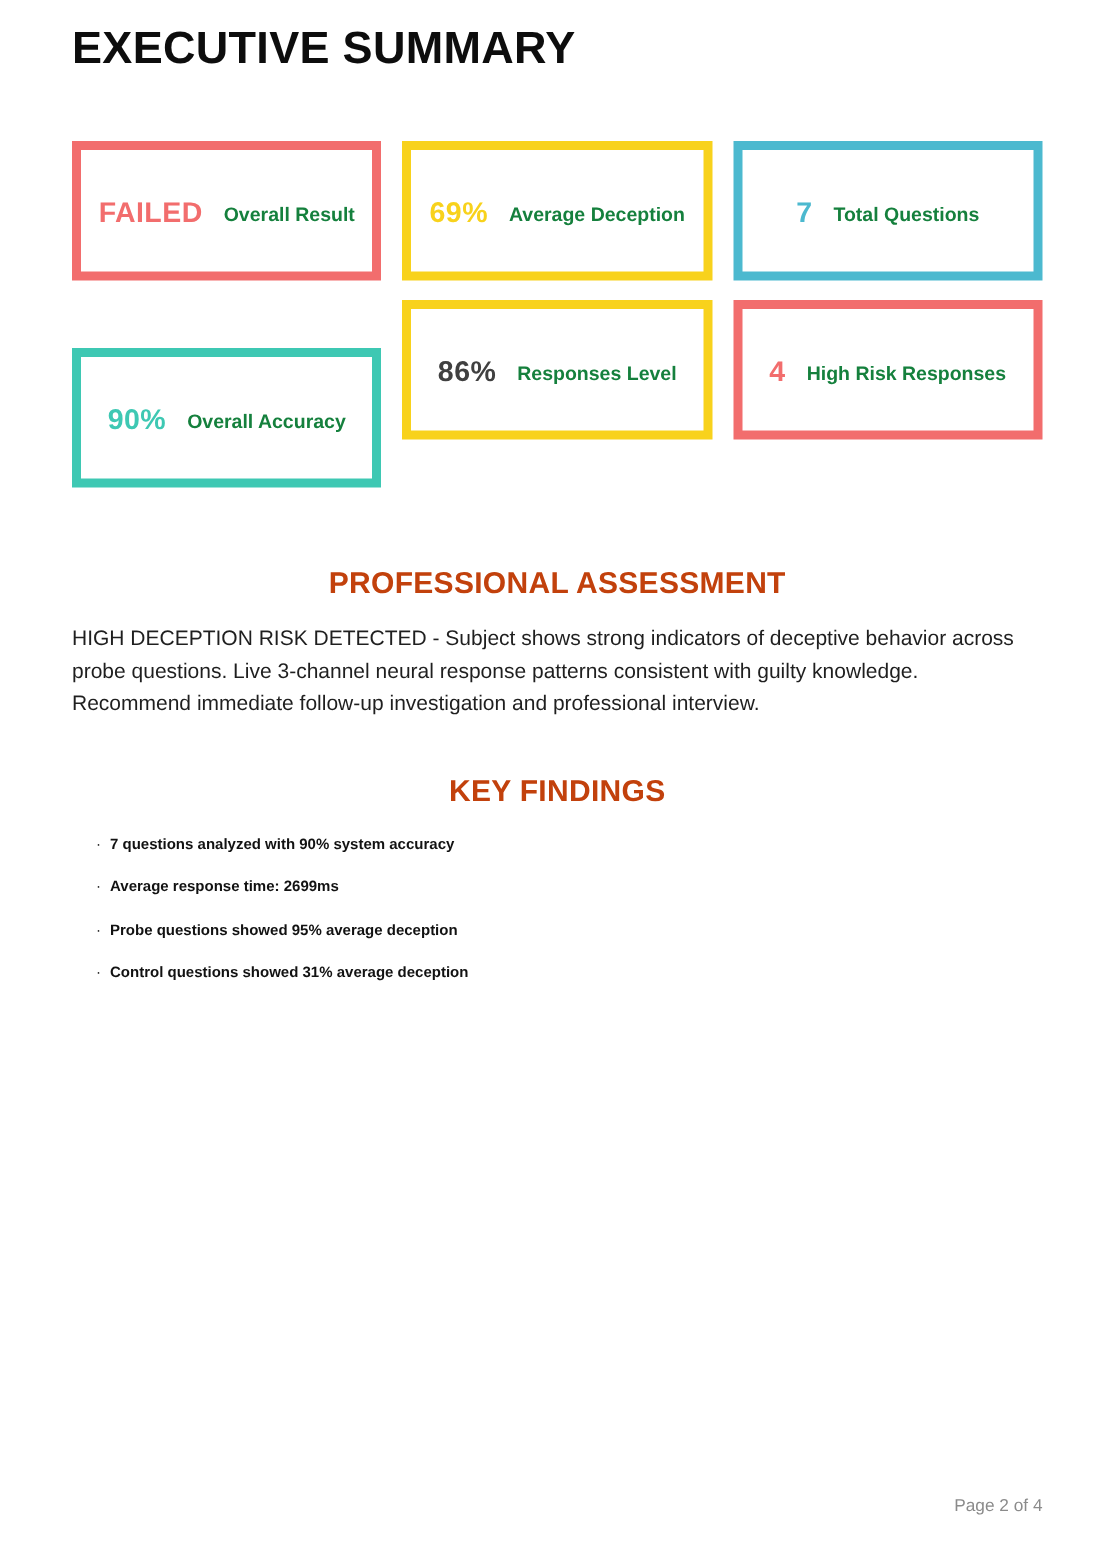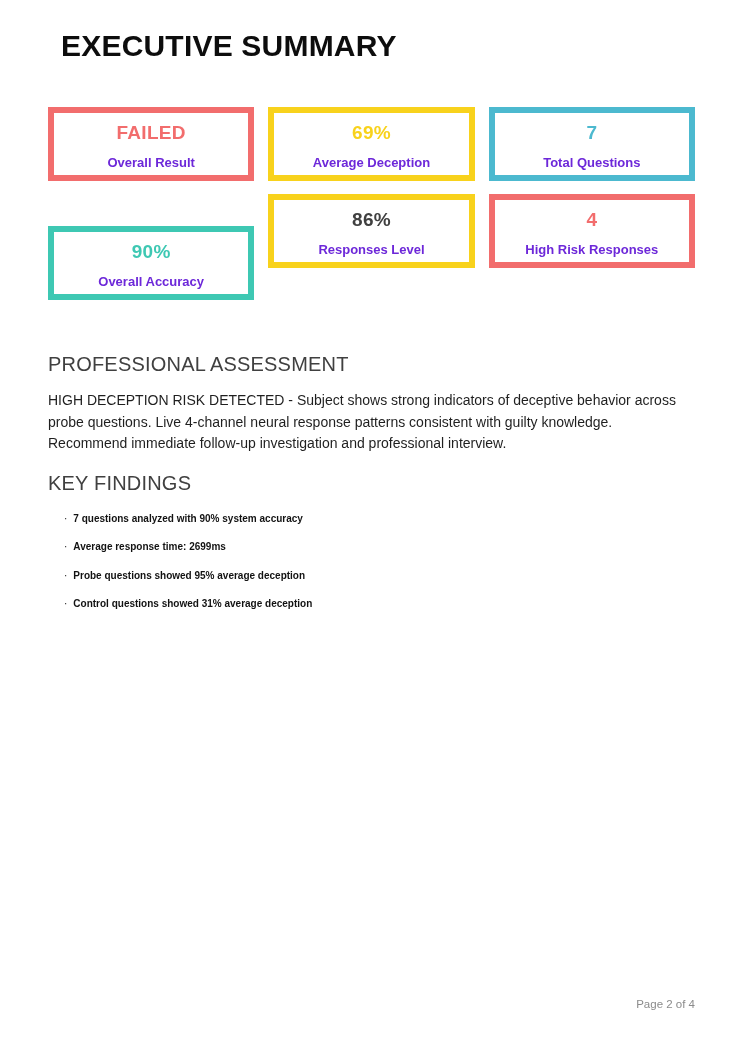--- a/index.html
+++ b/index.html
@@ -12,79 +12,79 @@
     height: 1044px;
     position: relative;
     font-family: "Liberation Sans", "DejaVu Sans", sans-serif;
     color: #1a1a1a;
     overflow: hidden;
   }
   .content {
     padding: 0 48px;
   }
   .doc-title {
-    margin: 13px;
+    margin: 0;
     padding-top: 16px;
     font-size: 30px;
     line-height: 34px;
     font-weight: bold;
     color: #0d0d0d;
     letter-spacing: 0.2px;
   }
   .cards-grid {
     margin-top: 44px;
     display: grid;
     grid-template-columns: repeat(3, 1fr);
     column-gap: 14px;
     row-gap: 13px;
   }
   .stat-card {
     box-sizing: border-box;
-    height: 74px;
+    height: 93px;
     border: 6px solid #cccccc;
     background: #ffffff;
     display: flex;
-    flex-direction: column;
     align-items: center;
     justify-content: center;
     gap: 14px;
     padding-top: 4px;
   }
   .card-value {
     font-size: 19px;
     font-weight: bold;
     line-height: 1;
     letter-spacing: 0.3px;
   }
   .card-label {
     font-size: 13px;
     font-weight: bold;
     line-height: 1;
-    color: #6d28d9;
+    color: #15803d;
   }
   .section-heading {
     margin: 0;
     font-size: 20px;
     line-height: 24px;
-    font-weight: normal;
-    color: #404040;
+    font-weight: bold;
+    color: #c2410c;
     letter-spacing: 0.2px;
+    text-align: center;
   }
   .assessment-heading {
     margin-top: 52px;
   }
   .assessment-body {
     margin: 14px 0 0 0;
     font-size: 14px;
     line-height: 21.5px;
     font-weight: normal;
     color: #1f1f1f;
   }
   .findings-heading {
-    margin-top: 16px;
+    margin-top: 36px;
   }
   .findings-list {
     list-style: none;
     margin: 17px 0 0 0;
     padding: 0 0 0 16px;
   }
   .findings-list li {
     font-size: 10px;
     font-weight: bold;
     line-height: 14px;
@@ -134,21 +134,21 @@
       <div class="card-value" style="color: #404040;">86%</div>
       <div class="card-label">Responses Level</div>
     </div>
     <div class="stat-card" style="border-color: rgb(242, 109, 109);">
       <div class="card-value" style="color: rgb(242, 109, 109);">4</div>
       <div class="card-label">High Risk Responses</div>
     </div>
   </div>
 
   <h2 class="section-heading assessment-heading">PROFESSIONAL ASSESSMENT</h2>
-  <p class="assessment-body">HIGH DECEPTION RISK DETECTED - Subject shows strong indicators of deceptive behavior across probe questions. Live 4-channel neural response patterns consistent with guilty knowledge. Recommend immediate follow-up investigation and professional interview.</p>
+  <p class="assessment-body">HIGH DECEPTION RISK DETECTED - Subject shows strong indicators of deceptive behavior across probe questions. Live 3-channel neural response patterns consistent with guilty knowledge. Recommend immediate follow-up investigation and professional interview.</p>
 
   <h2 class="section-heading findings-heading">KEY FINDINGS</h2>
   <ul class="findings-list">
     <li><span class="bullet-glyph">·</span><span>7 questions analyzed with 90% system accuracy</span></li>
     <li><span class="bullet-glyph">·</span><span>Average response time: 2699ms</span></li>
     <li><span class="bullet-glyph">·</span><span>Probe questions showed 95% average deception</span></li>
     <li><span class="bullet-glyph">·</span><span>Control questions showed 31% average deception</span></li>
   </ul>
 
 </div>

